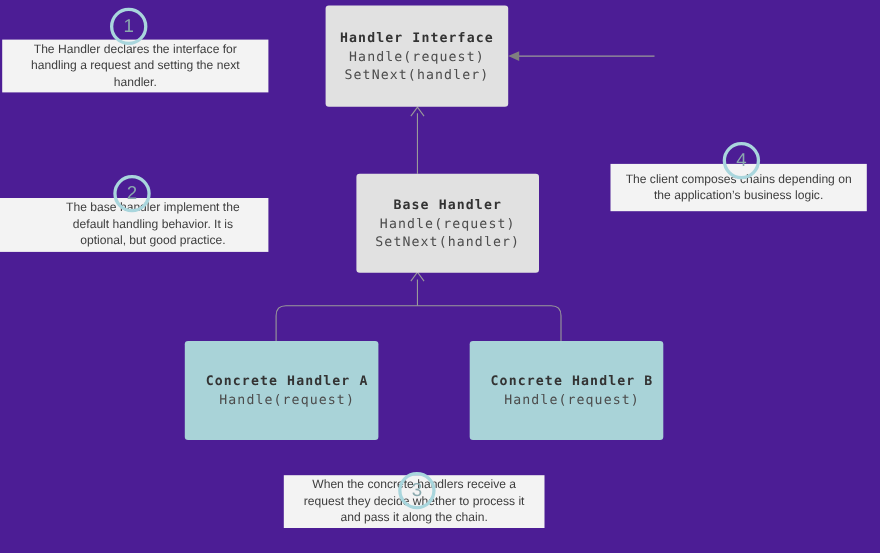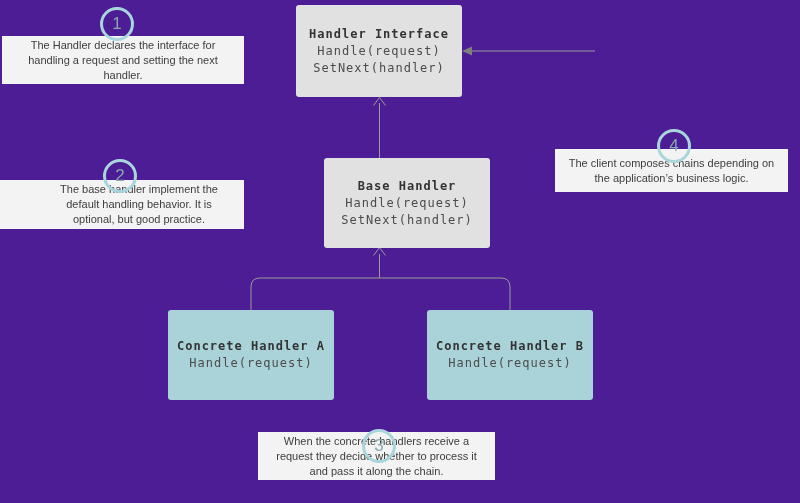--- a/index.html
+++ b/index.html
@@ -25,21 +25,21 @@
     align-items: center;
     justify-content: center;
     font-family: "DejaVu Sans Mono", "Liberation Mono", monospace;
     font-size: 12px;
     letter-spacing: 1px;
     line-height: 17px;
     color: #4c4c4c;
     text-align: center;
   }
   .node.gray { background: #e1e1e1; }
-  .node.teal { background: #a9d3d8; }
+  .node.teal { background: #a9d3d8; padding-left: 10px; }
   .node .node-title { font-weight: bold; color: #333333; }
   .note {
     position: absolute;
     background: #f3f3f3;
     color: #3d3d3d;
     font-size: 11px;
     line-height: 15px;
     text-align: center;
     display: flex;
     align-items: center;

